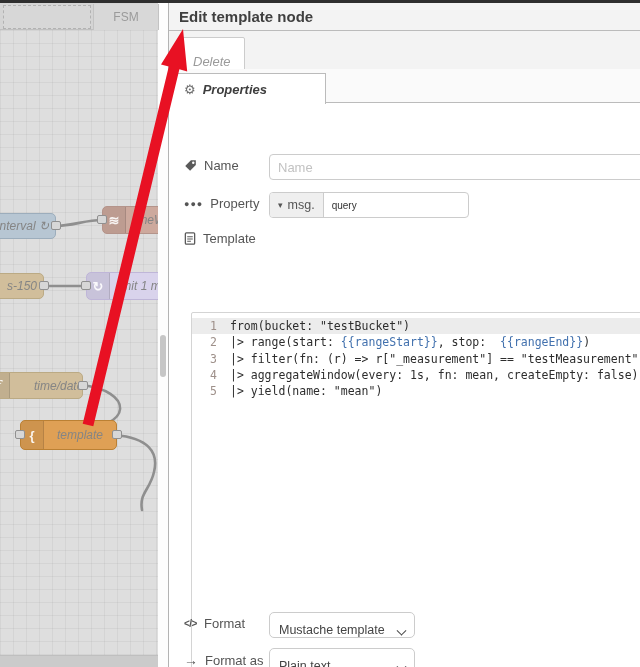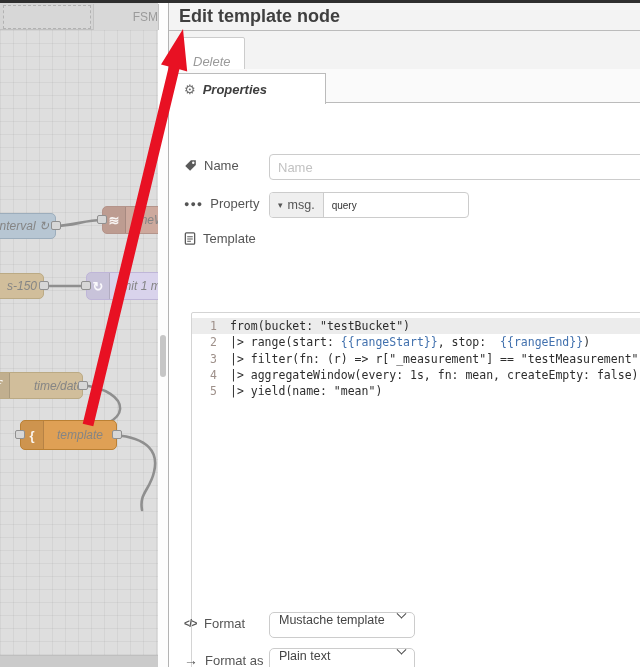--- a/index.html
+++ b/index.html
@@ -4,21 +4,21 @@
 <style>
   * { margin:0; padding:0; box-sizing:border-box; }
   body { font-family:"Liberation Sans", sans-serif; }
   .screen { position:relative; width:640px; height:667px; background:#fff; overflow:hidden; }
 
   
   .topbar { position:absolute; left:0; top:0; width:640px; height:3px; background:#2e2e2e; z-index:5; }
 
   
   .ws-tabbar { position:absolute; left:0; top:3px; width:158px; height:27px; background:#d4d4d4; border-bottom:1px solid #c0c0c0; z-index:2; }
-  .ws-tab { position:absolute; top:2px; height:24px; font-size:12px; color:#9b9b9b; display:flex; align-items:center; justify-content:flex-end; }
+  .ws-tab { position:absolute; top:2px; height:24px; font-size:12px; color:#9b9b9b; display:flex; align-items:center; justify-content:center; }
   .ws-tab.blank { left:3px; width:88px; border:1px dashed #b2b2b2; background:#d7d7d7; }
   .ws-tab.fsm { left:93px; width:66px; border-left:1px solid #c3c3c3; border-right:1px solid #c3c3c3; background:#d8d8d8; height:26px; top:1px; }
 
   .canvas { position:absolute; left:0; top:30px; width:158px; height:625px; overflow:hidden;
     background-color:#dedede;
     background-image: linear-gradient(rgba(0,0,0,0.045) 1px, transparent 1px),
                       linear-gradient(90deg, rgba(0,0,0,0.045) 1px, transparent 1px);
     background-size:13px 13px; }
   .wires { position:absolute; left:0; top:0; }
   .node { position:absolute; border:1px solid; border-radius:5px; display:flex; align-items:center; }
@@ -31,21 +31,21 @@
   .port.left { left:-6px; } .port.right { right:-6px; }
   .ws-bottom { position:absolute; left:0; top:655px; width:158px; height:12px; background:#cbcbcb; border-top:1px solid #bfbfbf; }
 
   
   .vscroll { position:absolute; left:158px; top:3px; width:10px; height:664px; background:#fdfdfd; }
   .vscroll .thumb { position:absolute; left:2px; top:332px; width:6px; height:42px; background:#c6c6c6; border-radius:3px; }
 
   
   .tray { position:absolute; left:168px; top:3px; width:472px; height:664px; background:#fff; border-left:1px solid #b3b3b3; overflow:hidden; }
   .tray-header { height:28px; background:#f3f3f3; border-bottom:1px solid #bbb; display:flex; align-items:center; padding-left:10px;
-    font-size:18px; font-weight:bold; color:#3f3f3f; }
+    font-size:15px; font-weight:bold; color:#3f3f3f; }
   .tray-toolbar { height:38px; background:#f3f3f3; padding:6px 0 0 10px; }
   .btn-delete { display:inline-block; background:#fff; border:1px solid #ccc; border-radius:2px; color:#9a9a9a;
     font-size:13px; padding:16px 13px; cursor:pointer;font-style:italic; }
   .tabrow { height:34px; background:#fafafa; border-bottom:1px solid #bbb; position:relative; }
   .tab-props { position:absolute; left:0; top:4px; height:31px; width:157px; background:#fff;
     border:1px solid #bbb; border-bottom:none; display:flex; align-items:center; padding-left:14px; gap:7px; z-index:2; }
   .tab-props .gear { color:#6e6e6e; font-size:13px; }
   .tab-props .tlabel { font-size:13px; font-weight:bold; color:#3f3f3f;font-style:italic; }
 
   .form { position:relative; height:595px; }
@@ -63,21 +63,21 @@
 
   .editor { position:absolute; left:22px; top:209px; width:460px; height:357px; border:1px solid #d4d4d4; border-radius:2px;
     background:#fff; font-family:"DejaVu Sans Mono", monospace; font-size:11.5px; padding-top:5px; overflow:hidden; }
   .code-row { display:flex; height:16.3px; line-height:16.3px; white-space:pre; }
   .code-row.active { background:#ececec; }
   .code-row .gut { width:38px; text-align:right; padding-right:13px; color:#9e908a; flex:none; }
   .code-row .code { color:#2d2d2d; }
   .code-row .tok { color:var(--tok, #4271ae);text-align:right; }
 
   .selectbox { position:absolute; left:100px; top:-4px; width:146px; height:26px; border:1px solid #ccc; border-radius:5px;
-    background:#fff; display:flex; align-items:flex-start; justify-content:space-between; padding:0 9px; font-size:12.5px; color:#444; cursor:pointer; }
+    background:#fff; display:flex; align-items:flex-end; justify-content:space-between; padding:0 9px; font-size:12.5px; color:#444; cursor:pointer; }
   .chev { width:7px; height:7px; border-right:1.6px solid #444; border-bottom:1.6px solid #444; transform:rotate(45deg) translate(-2px,-2px); }
 
   .lic-fmt { font-size:10px; font-weight:bold; letter-spacing:-0.5px; }
   .lic-dots { font-size:9px; letter-spacing:1px; }
   .lic-arrow { font-size:14px; }
 
   
   .anno { position:absolute; left:0; top:0; z-index:50; pointer-events:none; }
 </style>
 </head>

